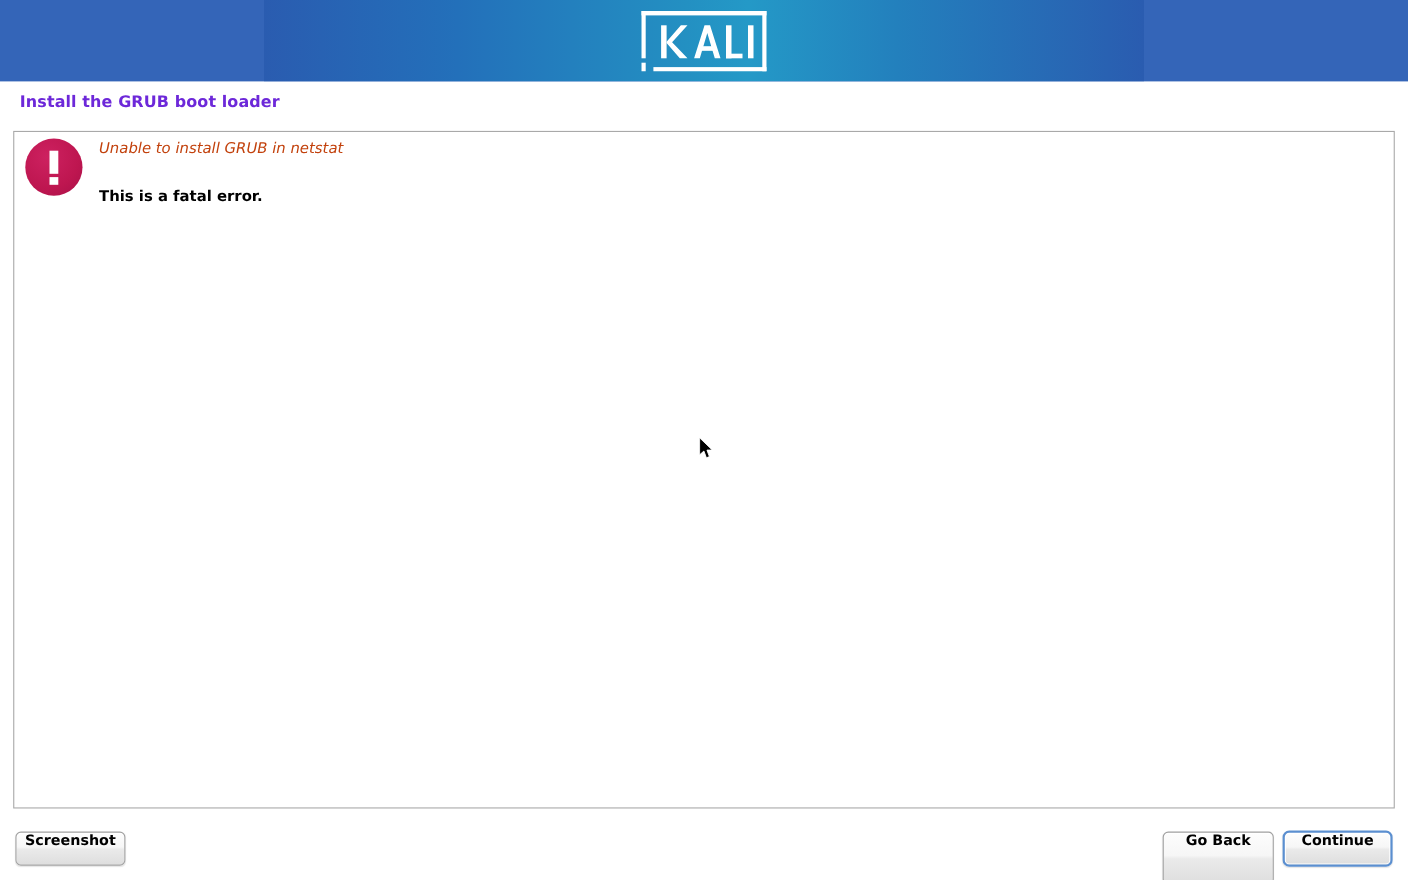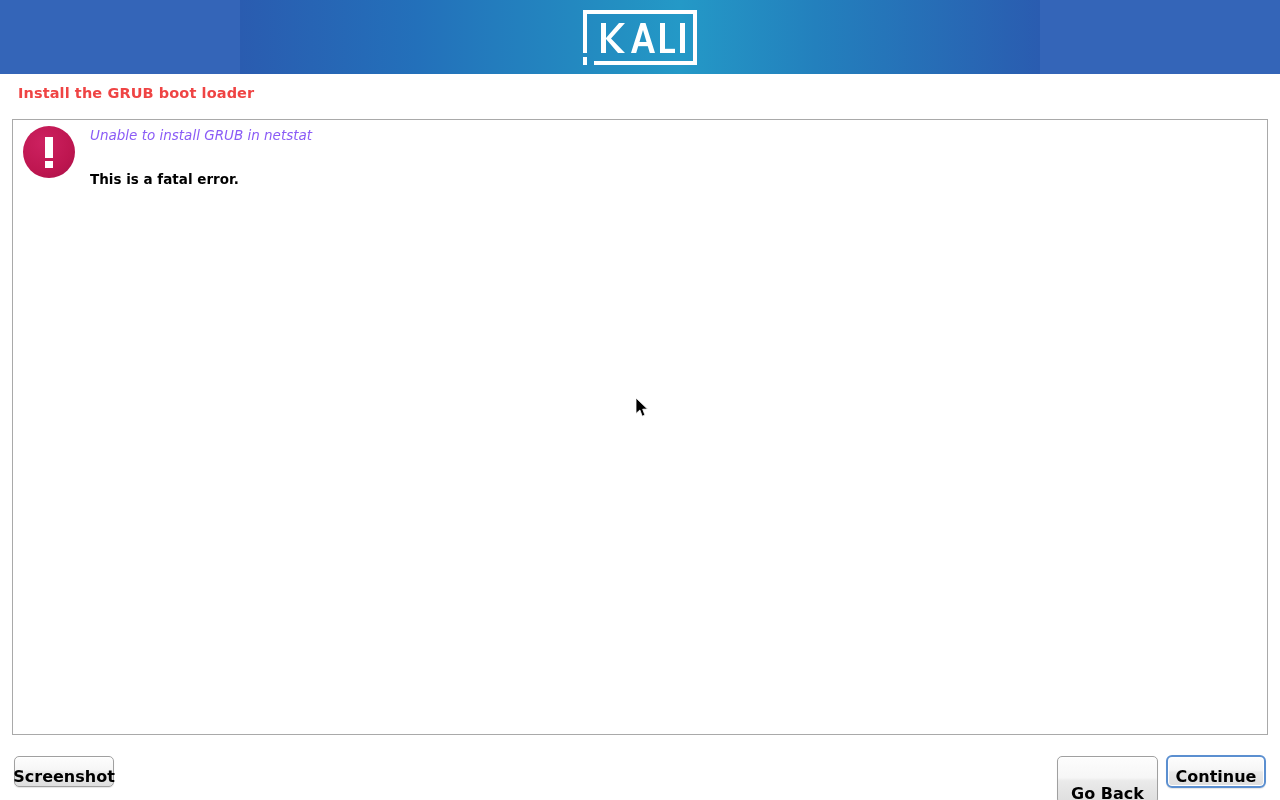--- a/index.html
+++ b/index.html
@@ -53,21 +53,21 @@
     display: block;
   }
 
   
   .page-title {
     position: absolute;
     left: 18px;
     top: 85px;
     font-size: 14.5px;
     font-weight: bold;
-    color: #ef4444;
+    color: #6d28d9;
     letter-spacing: 0.1px;
     white-space: nowrap;
   }
 
   
   .content-panel {
     position: absolute;
     left: 12px;
     top: 119px;
     width: 1256px;
@@ -114,21 +114,21 @@
 
   .error-text {
     position: absolute;
     left: 65px;
     top: 6px;
     width: 1100px;
   }
   .error-line-title {
     font-size: 13.5px;
     font-style: italic;
-    color: #8b5cf6;
+    color: #c2410c;
     line-height: 19px;
     padding-left: 12px;
   }
   .error-line-main {
     font-size: 13.5px;
     font-weight: bold;
     color: #000000;
     line-height: 20px;
     padding-left: 12px;
     margin-top: 1px;
@@ -139,24 +139,24 @@
     color: #000000;
     line-height: 20px;
     padding-left: 12px;
     margin-top: 24px;
   }
 
   
   .btn {
     position: absolute;
     display: flex;
-    align-items: flex-end;
+    align-items: flex-start;
     justify-content: center;
     font-family: "DejaVu Sans", "Liberation Sans", sans-serif;
-    font-size: 16px;
+    font-size: 13px;
     font-weight: bold;
     color: #000000;
     background: linear-gradient(to bottom, #fdfdfd 0%, #f6f6f6 45%, #eaeaea 52%, #dedede 100%);
     border: 1px solid #a0a0a0;
     border-radius: 5px;
     box-shadow: 0 1px 1px rgba(0,0,0,0.10), inset 0 1px 0 rgba(255,255,255,0.9);
     cursor: pointer;
     user-select: none;
     white-space: nowrap;
   }

